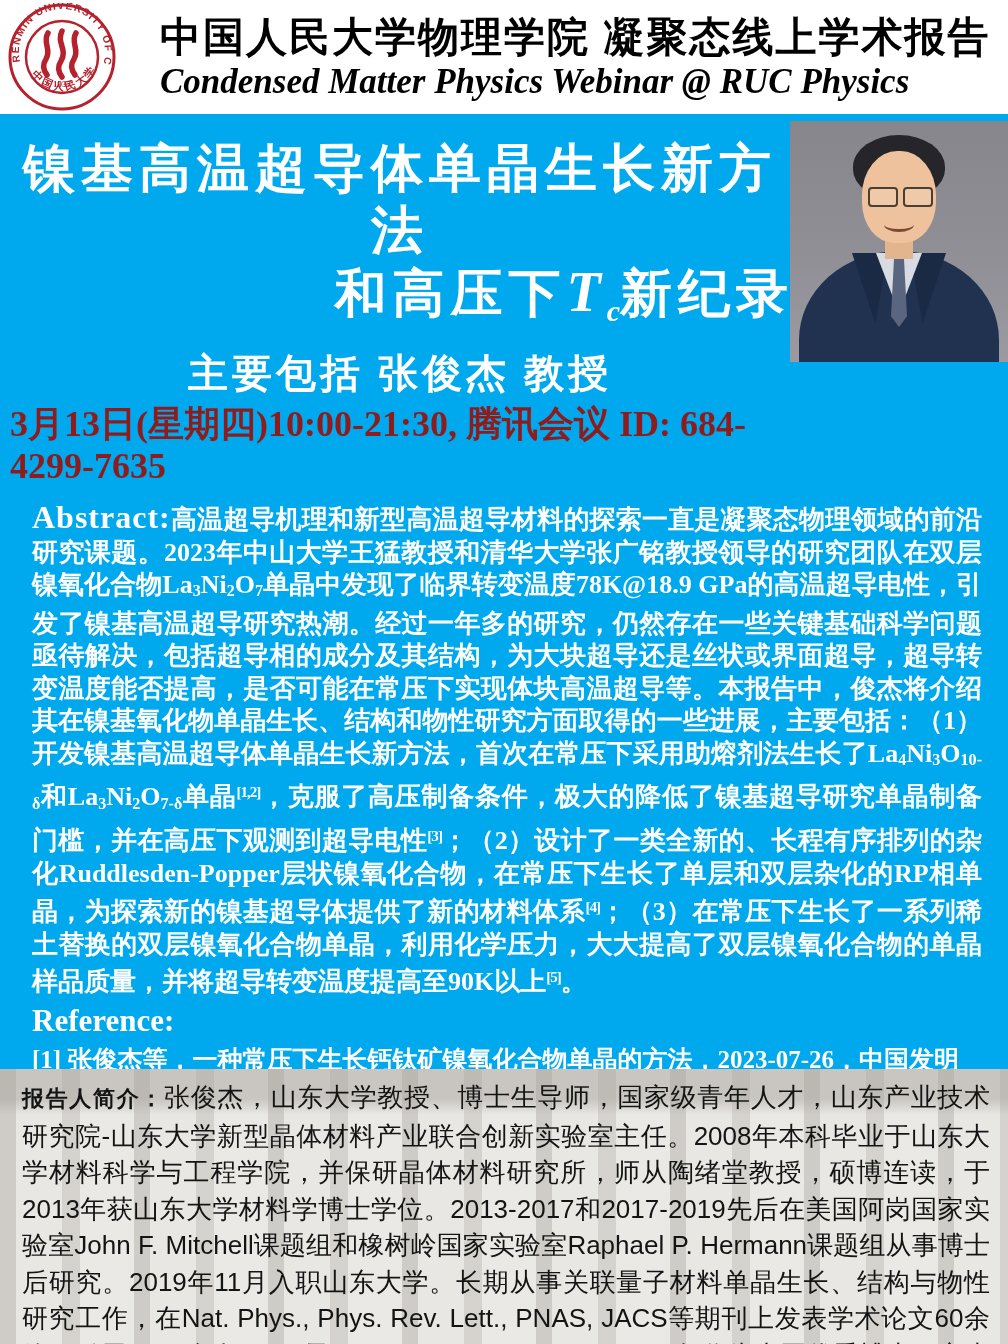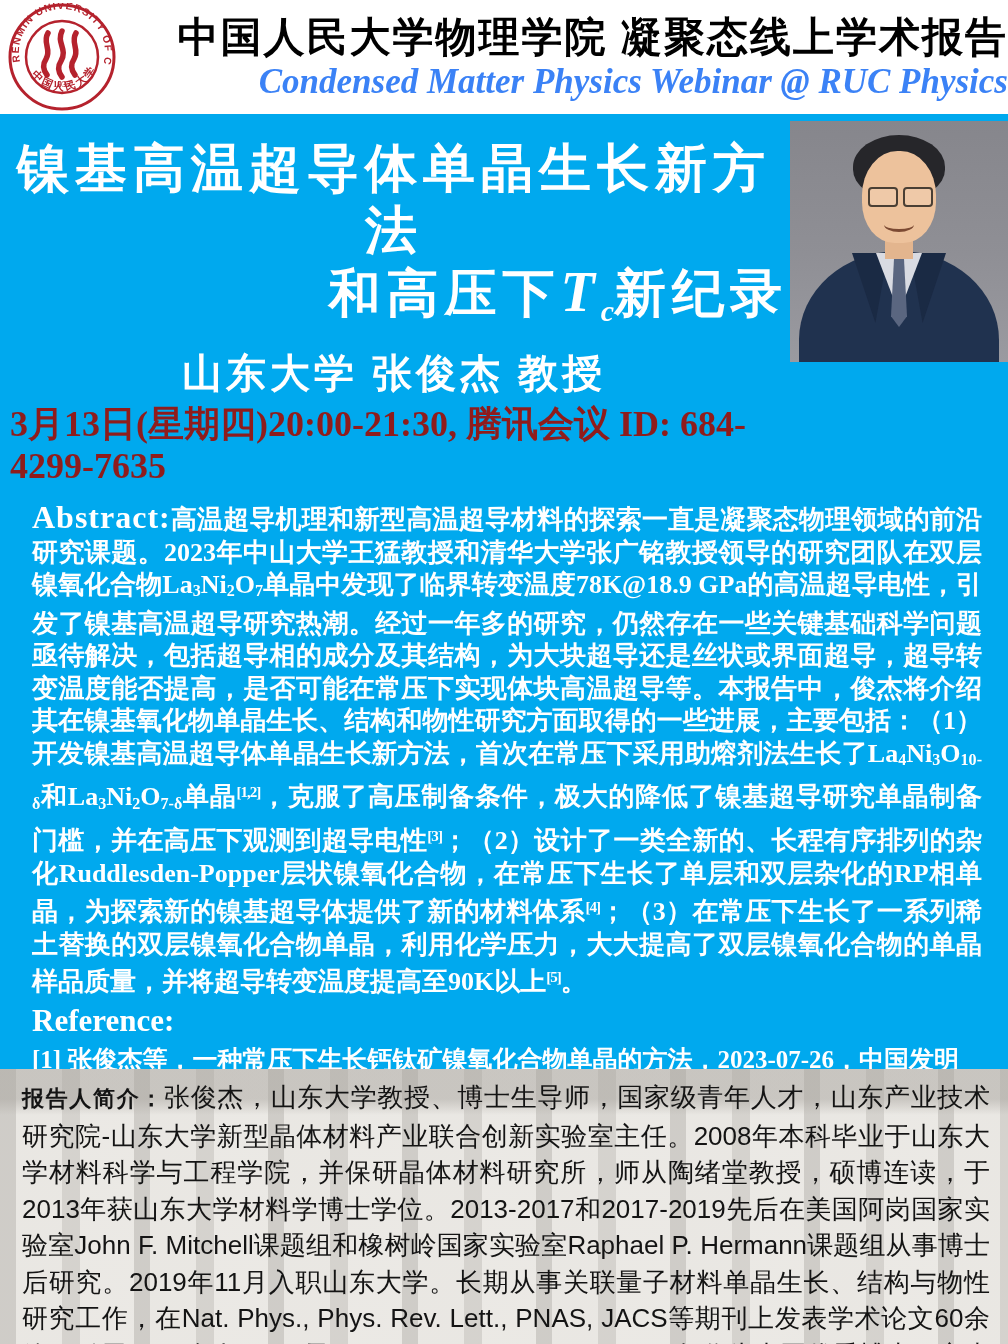--- a/index.html
+++ b/index.html
@@ -3,28 +3,28 @@
 <meta charset="utf-8">
 <style>
   html,body{margin:0;padding:0;background:#555;}
   .poster{position:relative;width:1008px;height:1344px;margin:0 auto;background:#fff;overflow:hidden;
           font-family:"Liberation Sans",sans-serif;}
   .band{position:absolute;left:0;width:1008px;}
 
   
   .band-header{top:0;height:114px;background:#ffffff;display:flex;align-items:center;}
   .logo-wrap{position:absolute;left:8px;top:3px;width:108px;height:108px;}
-  .header-titles{flex:1;margin-left:160px;text-align:right;}
+  .header-titles{flex:1;margin-left:160px;text-align:left;}
   .header-title-cn{font-size:41px;font-weight:bold;color:#000;letter-spacing:2px;line-height:48px;margin-top:2px;}
   .header-title-en{font-family:"Liberation Serif",serif;font-style:italic;font-weight:bold;
-                   font-size:35px;color:#3b82f6;line-height:42px;}
+                   font-size:35px;color:#000000;line-height:42px;}
 
   
   .band-blue{top:114px;height:955px;background:#00a9ee;overflow:hidden;color:#fff;}
-  .talk-col{width:788px;text-align:center;}
+  .talk-col{width:788px;text-align:center;margin-left:6px;}
   .talk-title{font-family:"Liberation Serif",serif;font-weight:bold;color:#ffffff;}
   .talk-title-l1{margin-top:24px;font-size:52px;line-height:62px;letter-spacing:6px;}
   .talk-title-l2{font-size:52px;line-height:60px;letter-spacing:6px;text-align:right;}
   .seg-bigit{font-family:"Liberation Serif",serif;font-style:italic;font-weight:bold;font-size:56px;}
   .talk-title-l2 sub{font-size:30px;font-style:italic;vertical-align:-10px;letter-spacing:0;}
   .speaker{margin-top:8px;font-size:40px;line-height:50px;font-weight:bold;letter-spacing:4px;
            font-family:"Liberation Serif",serif;}
   .schedule{width:800px;margin-top:4px;padding-left:10px;font-family:"Liberation Serif",serif;
             font-weight:bold;font-size:36px;line-height:42px;color:#8f1c1c;text-align:left;letter-spacing:0px;}
 
@@ -117,23 +117,23 @@
       <div class="p-hair"></div>
       <div class="p-face"></div>
       <div class="p-glass-l"></div>
       <div class="p-glass-r"></div>
       <div class="p-smile"></div>
     </div>
 
     <div class="talk-col">
       <div class="talk-title talk-title-l1">镍基高温超导体单晶生长新方法</div>
       <div class="talk-title talk-title-l2"><span>和高压下</span><span class="seg-bigit">T</span><sub class="seg-itsub">c</sub><span>新纪录</span></div>
-      <div class="speaker">山东大学 张俊杰 教授</div>
+      <div class="speaker">主要包括 张俊杰 教授</div>
     </div>
-    <div class="schedule">3月13日(星期四)20:00-21:30, 腾讯会议 ID: 684-4299-7635</div>
+    <div class="schedule">3月13日(星期四)10:00-21:30, 腾讯会议 ID: 684-4299-7635</div>
 
     <div class="abstract"><span class="seg-label">Abstract:</span><span>高温超导机理和新型高温超导材料的探索一直是凝聚态物理领域的前沿研究课题。2023年中山大学王猛教授和清华大学张广铭教授领导的研究团队在双层镍氧化合物La</span><sub class="seg-sub">3</sub><span>Ni</span><sub class="seg-sub">2</sub><span>O</span><sub class="seg-sub">7</sub><span>单晶中发现了临界转变温度78K@18.9 GPa的高温超导电性，引发了镍基高温超导研究热潮。经过一年多的研究，仍然存在一些关键基础科学问题亟待解决，包括超导相的成分及其结构，为大块超导还是丝状或界面超导，超导转变温度能否提高，是否可能在常压下实现体块高温超导等。本报告中，俊杰将介绍其在镍基氧化物单晶生长、结构和物性研究方面取得的一些进展，主要包括：（1）开发镍基高温超导体单晶生长新方法，首次在常压下采用助熔剂法生长了La</span><sub class="seg-sub">4</sub><span>Ni</span><sub class="seg-sub">3</sub><span>O</span><sub class="seg-sub">10-δ</sub><span>和La</span><sub class="seg-sub">3</sub><span>Ni</span><sub class="seg-sub">2</sub><span>O</span><sub class="seg-sub">7-δ</sub><span>单晶</span><sup class="seg-sup">[1,2]</sup><span>，克服了高压制备条件，极大的降低了镍基超导研究单晶制备门槛，并在高压下观测到超导电性</span><sup class="seg-sup">[3]</sup><span>；（2）设计了一类全新的、长程有序排列的杂化Ruddlesden-Popper层状镍氧化合物，在常压下生长了单层和双层杂化的RP相单晶，为探索新的镍基超导体提供了新的材料体系</span><sup class="seg-sup">[4]</sup><span>；（3）在常压下生长了一系列稀土替换的双层镍氧化合物单晶，利用化学压力，大大提高了双层镍氧化合物的单晶样品质量，并将超导转变温度提高至90K以上</span><sup class="seg-sup">[5]</sup><span>。</span></div>
 
     <div class="reference">
       <div class="ref-heading">Reference:</div>
       <div class="ref-item ref-item-1">[1]  张俊杰等，一种常压下生长钙钛矿镍氧化合物单晶的方法，2023-07-26，中国发明专利，授权号CN117127260B.</div>
 
     </div>
   </div>
 

